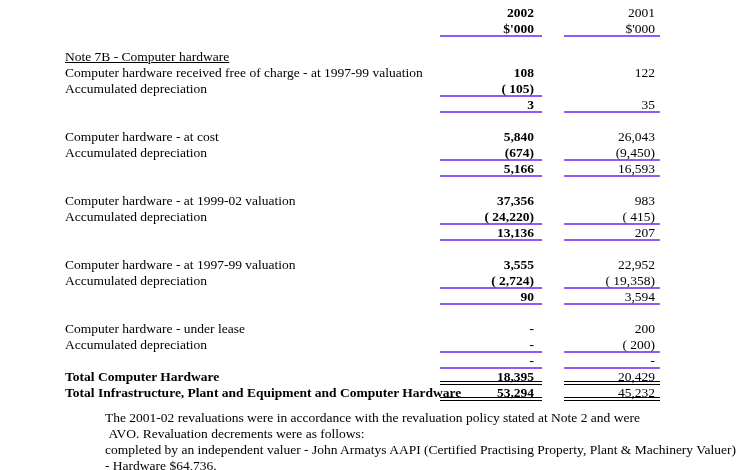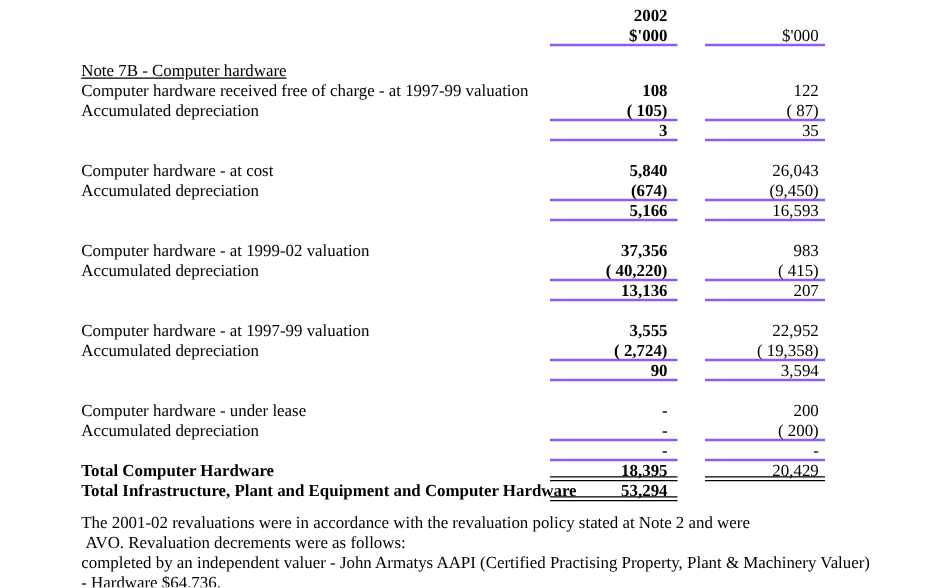--- a/index.html
+++ b/index.html
@@ -22,31 +22,32 @@
   .c1   { width: 102px; padding-right: 8px; }
   .spc  { width: 22px; }
   .c2   { width: 96px;  padding-right: 5px; }
   .b    { font-weight: bold; }
   .rb   { border-bottom: 2px solid #8b5cf6; }
   .dbl  { border-bottom: 4px double #000; }
   .sec  { margin-top: 16px; }
   .note-heading { text-decoration: underline; font-family: Liberation Serif, serif; }
   .hdr-space { height: 12px; }
   .footnote { margin-top: 9px; }
-  .fline { white-space: pre-wrap; height: 16px; }
+  .fline { white-space: pre-wrap; height: 16px; margin-left: 40px; }
 </style>
 </head>
 <body>
 
 <div class="page">
 
   <div class="trow">
     <div class="lbl"></div>
     <div class="c c1 b">2002</div>
     <div class="spc"></div>
+    <div class="c c2">2001</div>
   </div>
   <div class="trow">
     <div class="lbl"></div>
     <div class="c c1 b rb">$'000</div>
     <div class="spc"></div>
     <div class="c c2 rb">$'000</div>
   </div>
 
   <div class="hdr-space"></div>
 
@@ -58,21 +59,20 @@
     <div class="trow">
       <div class="lbl">Computer hardware received free of charge - at 1997-99 valuation</div>
       <div class="c c1 b">108</div>
       <div class="spc"></div>
       <div class="c c2">122</div>
     </div>
     <div class="trow">
       <div class="lbl">Accumulated depreciation</div>
       <div class="c c1 b rb">( 105)</div>
       <div class="spc"></div>
-      <div class="c c2 rb">( 87)</div>
     </div>
     <div class="trow">
       <div class="lbl"></div>
       <div class="c c1 b rb">3</div>
       <div class="spc"></div>
       <div class="c c2 rb">35</div>
     </div>
   </div>
 
   <div class="sec">
@@ -98,21 +98,21 @@
 
   <div class="sec">
     <div class="trow">
       <div class="lbl">Computer hardware - at 1999-02 valuation</div>
       <div class="c c1 b">37,356</div>
       <div class="spc"></div>
       <div class="c c2">983</div>
     </div>
     <div class="trow">
       <div class="lbl">Accumulated depreciation</div>
-      <div class="c c1 b rb">( 40,220)</div>
+      <div class="c c1 b rb">( 24,220)</div>
       <div class="spc"></div>
       <div class="c c2 rb">( 415)</div>
     </div>
     <div class="trow">
       <div class="lbl"></div>
       <div class="c c1 b rb">13,136</div>
       <div class="spc"></div>
       <div class="c c2 rb">207</div>
     </div>
   </div>
@@ -163,20 +163,21 @@
     <div class="trow">
       <div class="lbl b">Total Computer Hardware</div>
       <div class="c c1 b dbl">18,395</div>
       <div class="spc"></div>
       <div class="c c2 dbl">20,429</div>
     </div>
     <div class="trow">
       <div class="lbl b">Total Infrastructure, Plant and Equipment and Computer Hardware</div>
       <div class="c c1 b dbl">53,294</div>
       <div class="spc"></div>
+      <div class="c c2 dbl">45,232</div>
     </div>
   </div>
 
   <div class="footnote">
     <div class="fline">The 2001-02 revaluations were in accordance with the revaluation policy stated at Note 2 and were</div>
     <div class="fline"> AVO. Revaluation decrements were as follows:</div>
     <div class="fline">completed by an independent valuer - John Armatys AAPI (Certified Practising Property, Plant &amp; Machinery Valuer)</div>
     <div class="fline">- Hardware $64,736.</div>
   </div>
 

